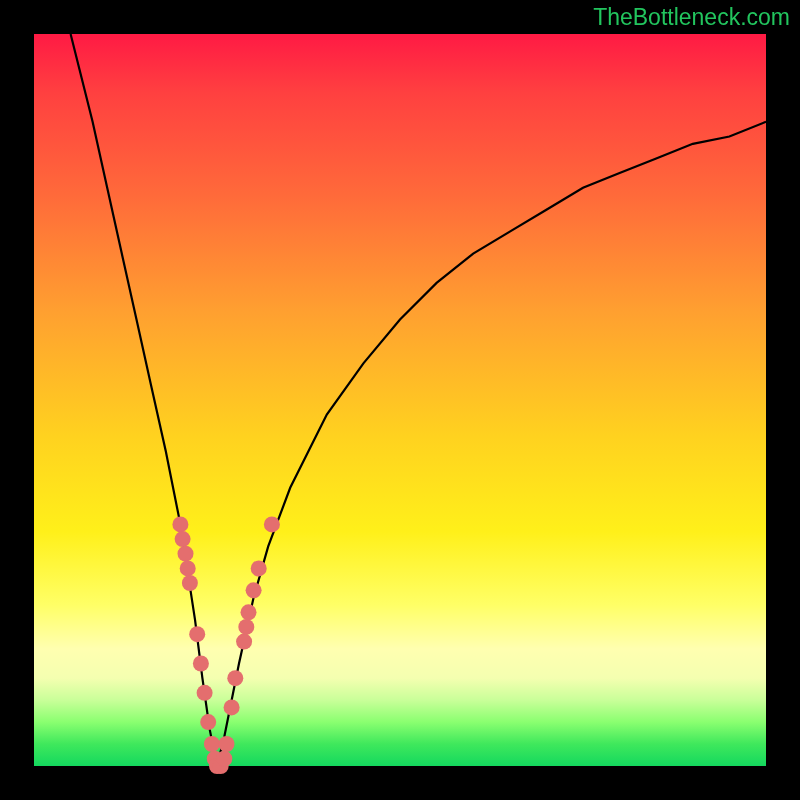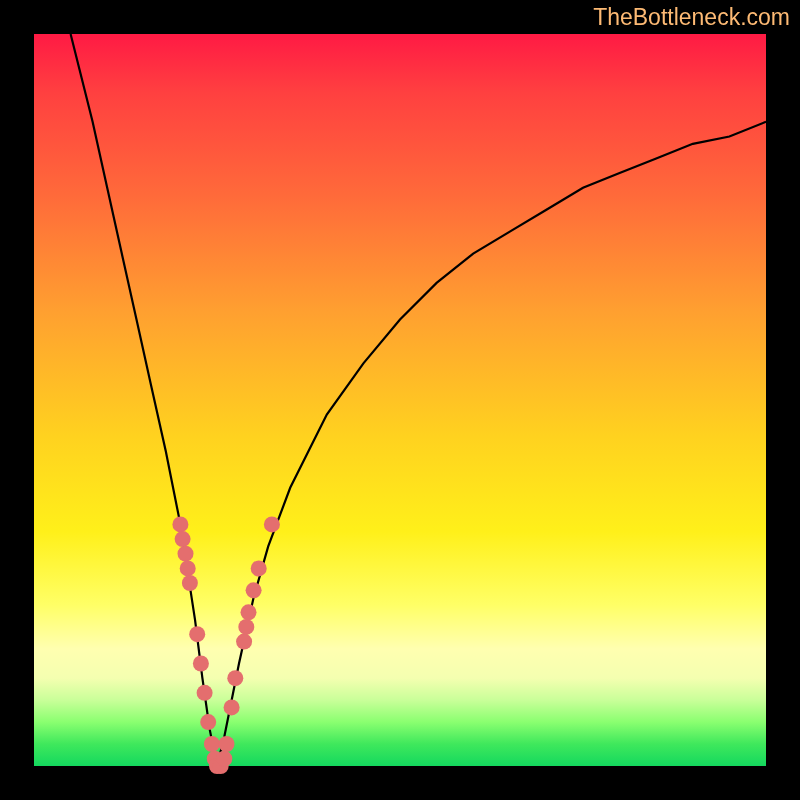--- a/index.html
+++ b/index.html
@@ -46,21 +46,21 @@
     position: absolute;
     left: 0; top: 0;
     width: 732px;
     height: 732px;
     overflow: visible;
   }
   .watermark {
     position: absolute;
     top: 4px;
     right: 10px;
-    color: #fdba74;
+    color: #22c55e;
     font-size: 23px;
     letter-spacing: 0px;
     font-weight: 400;
   }
 </style>
 </head>
 <body>
 
 <div class="frame">
   <div class="plot-area">

